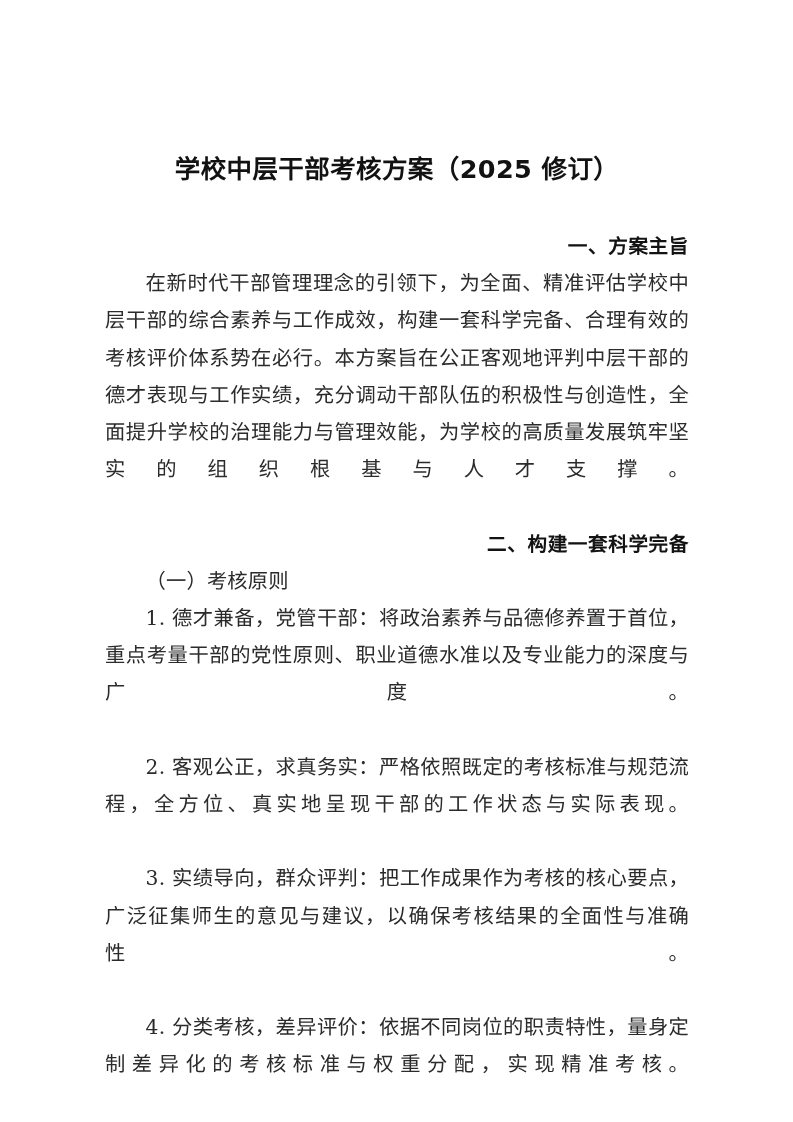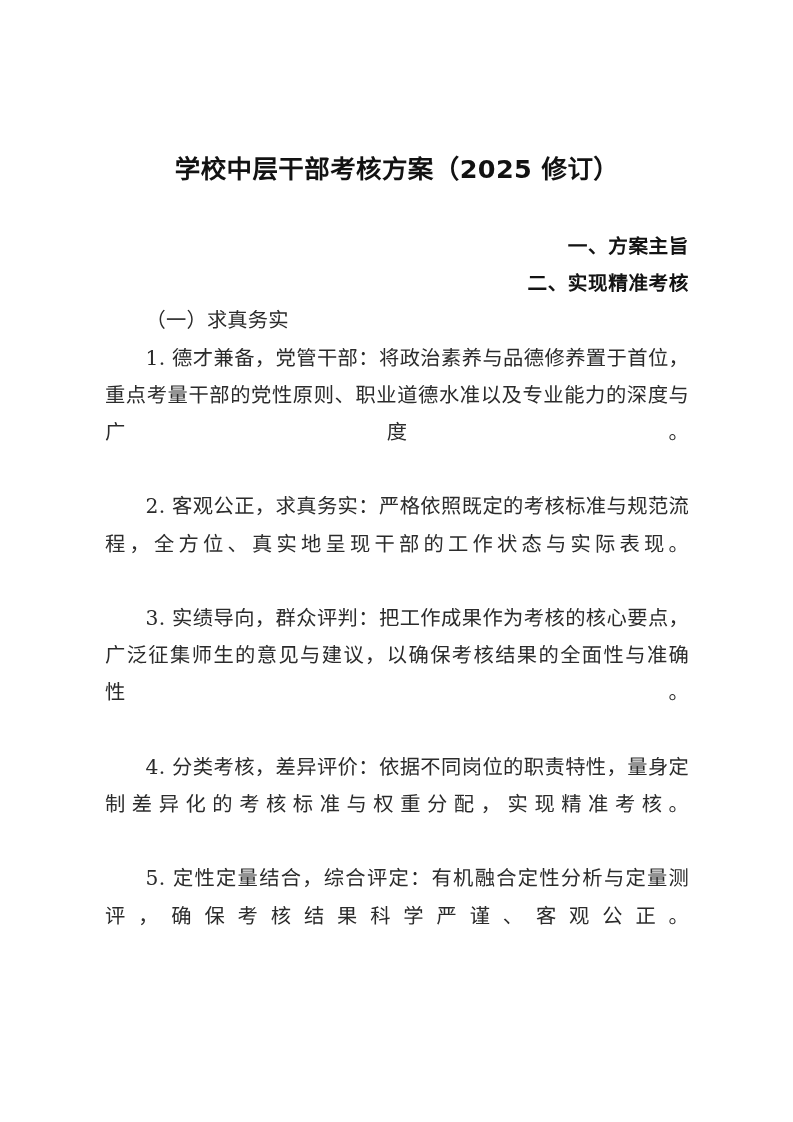--- a/index.html
+++ b/index.html
@@ -99,22 +99,23 @@
 </head>
 <body>
 
 <div class="page">
   <div class="content">
 
     <h1 class="doc-title">学校中层干部考核方案（2025 修订）</h1>
 
     <div class="body-flow">
         <p class="heading">一、方案主旨</p>
-        <p class="heading">二、实现精准考核</p>
-        <p class="subheading">（一）求真务实</p>
+        <p class="para">在新时代干部管理理念的引领下，为全面、精准评估学校中层干部的综合素养与工作成效，构建一套科学完备、合理有效的考核评价体系势在必行。本方案旨在公正客观地评判中层干部的德才表现与工作实绩，充分调动干部队伍的积极性与创造性，全面提升学校的治理能力与管理效能，为学校的高质量发展筑牢坚实的组织根基与人才支撑。</p>
+        <p class="heading">二、构建一套科学完备</p>
+        <p class="subheading">（一）考核原则</p>
         <p class="para">1. 德才兼备，党管干部：将政治素养与品德修养置于首位，重点考量干部的党性原则、职业道德水准以及专业能力的深度与广度。</p>
         <p class="para">2. 客观公正，求真务实：严格依照既定的考核标准与规范流程，全方位、真实地呈现干部的工作状态与实际表现。</p>
         <p class="para">3. 实绩导向，群众评判：把工作成果作为考核的核心要点，广泛征集师生的意见与建议，以确保考核结果的全面性与准确性。</p>
         <p class="para">4. 分类考核，差异评价：依据不同岗位的职责特性，量身定制差异化的考核标准与权重分配，实现精准考核。</p>
         <p class="para">5. 定性定量结合，综合评定：有机融合定性分析与定量测评，确保考核结果科学严谨、客观公正。</p>
       </div>
 
   </div>
 </div>
 

